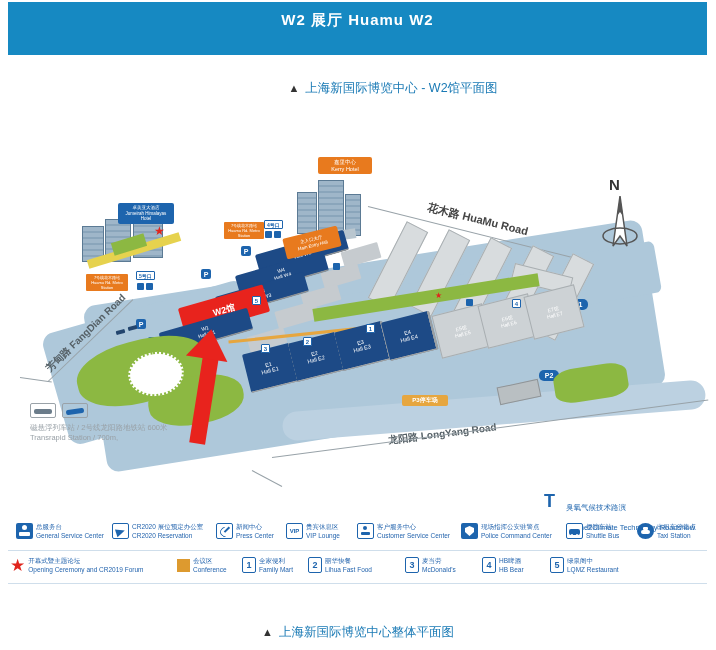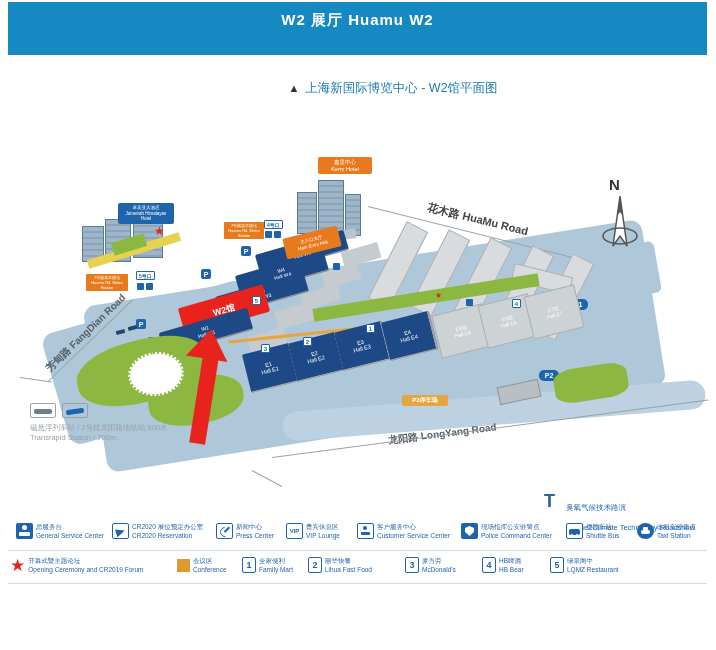--- a/index.html
+++ b/index.html
@@ -349,14 +349,17 @@
   <div class="lg-item" style="left:550px;top:557px;">
     <div class="num-box">5</div>
     <div class="lg-txt">
         <div>绿泉阁中</div>
         <div>LQMZ Restaurant</div>
       </div>
   </div>
 
   <div class="abs divider" style="left:8px;top:583px;width:699px;"></div>
 
+  <div class="cap" style="top:624px;">
+    <span class="tri">▲</span><span>上海新国际博览中心整体平面图</span>
+  </div>
 
 </div>
 
 </body></html>

